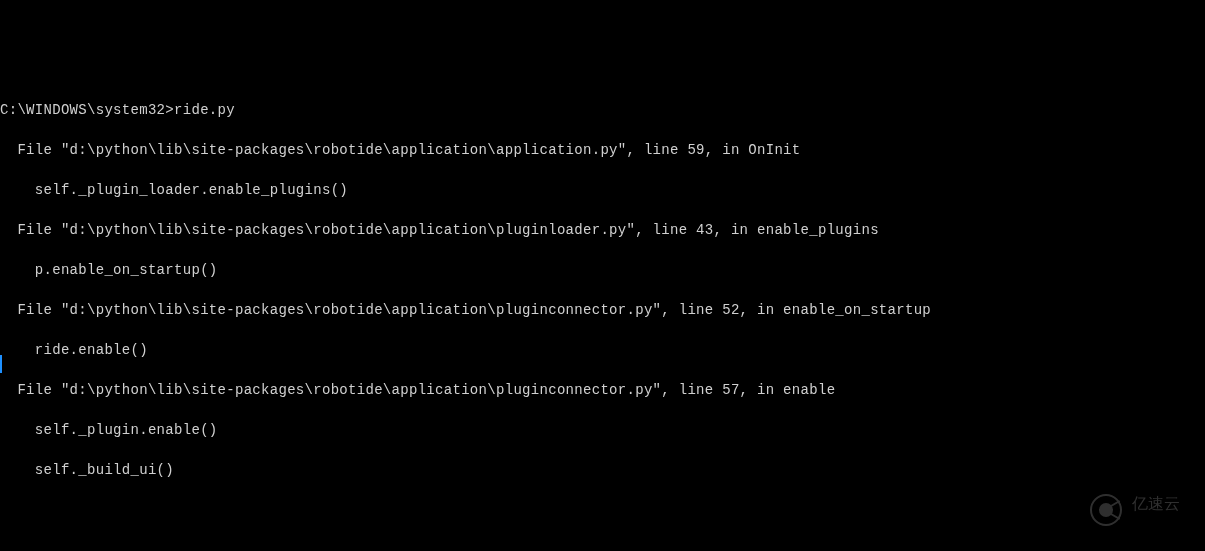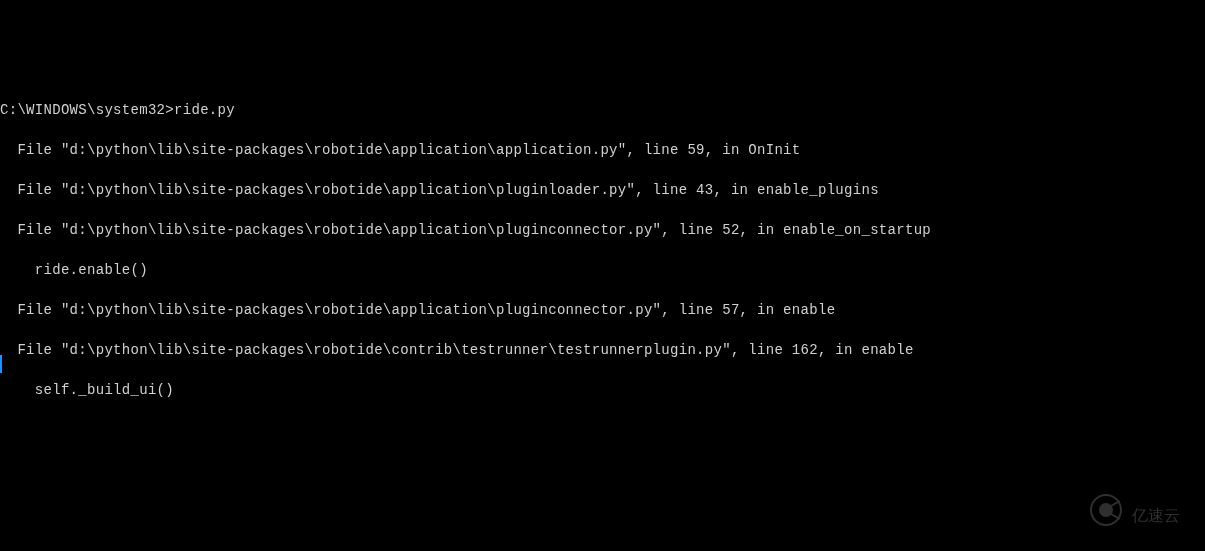--- a/index.html
+++ b/index.html
@@ -27,21 +27,21 @@
     .line {
       white-space: pre;
       font-family: Liberation Mono, monospace;
     }
     .watermark {
       position: absolute;
       bottom: 25px;
       right: 25px;
       opacity: 0.35;
       display: flex;
-      align-items: flex-end;
+      align-items: flex-start;
       gap: 10px;
       margin-top: 23px;
     }
     .watermark-circle {
       width: 32px;
       height: 32px;
       border: 2px solid #888;
       border-radius: 50%;
       position: relative;
       display: flex;
@@ -89,25 +89,27 @@
     }
   </style>
 </head>
 <body>
 
 
 
 <div class="terminal">
 <div class="line">C:\WINDOWS\system32&gt;ride.py</div>
 <div class="line">  File "d:\python\lib\site-packages\robotide\application\application.py", line 59, in OnInit</div>
+<div class="line">    self._plugin_loader.enable_plugins()</div>
 <div class="line">  File "d:\python\lib\site-packages\robotide\application\pluginloader.py", line 43, in enable_plugins</div>
+<div class="line">    p.enable_on_startup()</div>
 <div class="line">  File "d:\python\lib\site-packages\robotide\application\pluginconnector.py", line 52, in enable_on_startup</div>
 <div class="line">    ride.enable()</div>
 <div class="line">  File "d:\python\lib\site-packages\robotide\application\pluginconnector.py", line 57, in enable</div>
-<div class="line">  File "d:\python\lib\site-packages\robotide\contrib\testrunner\testrunnerplugin.py", line 162, in enable</div>
+<div class="line">    self._plugin.enable()</div>
 <div class="line">    self._build_ui()</div>
 
 
 
 
 
 
 
 
 

